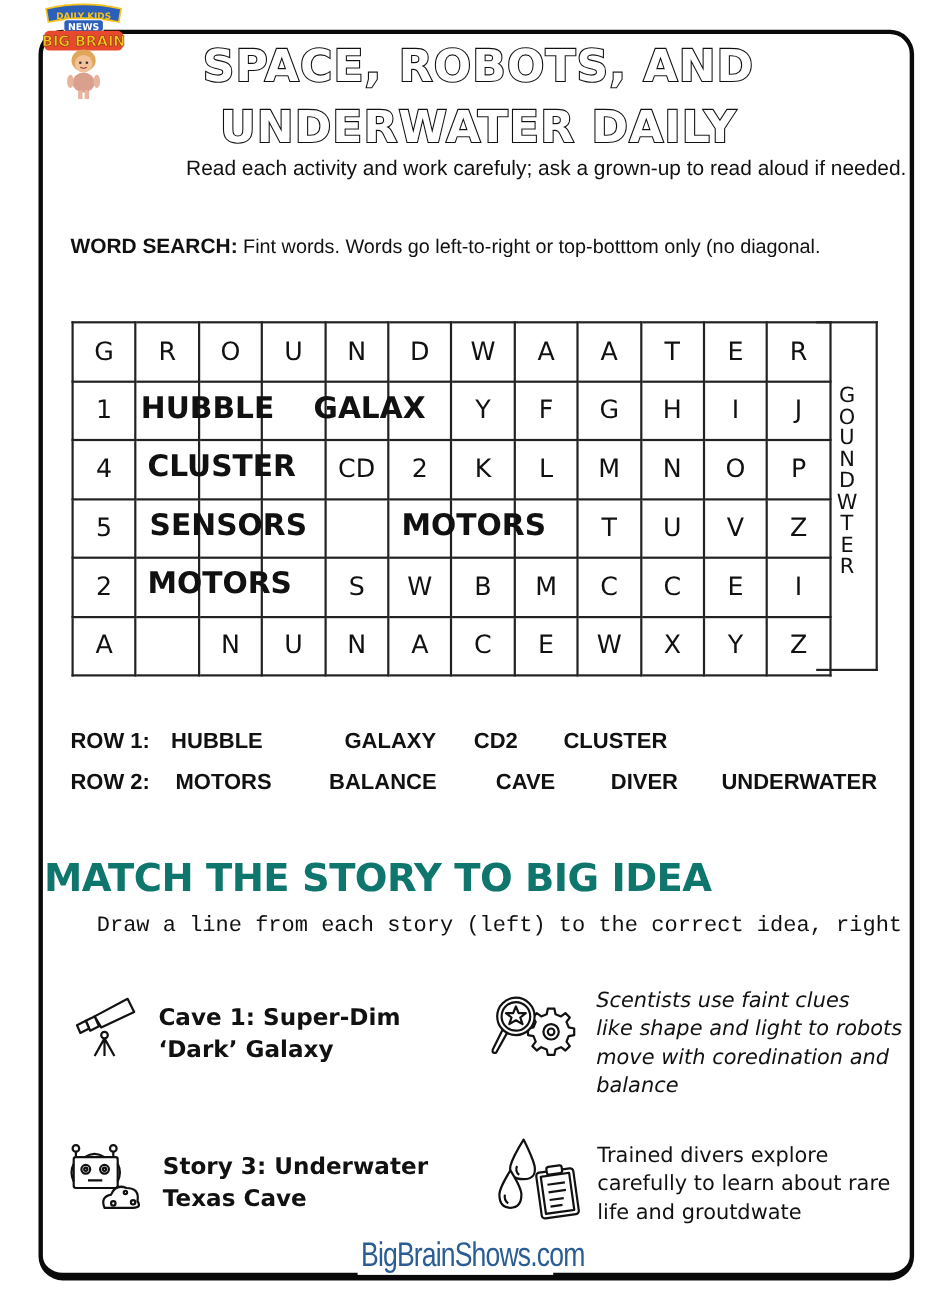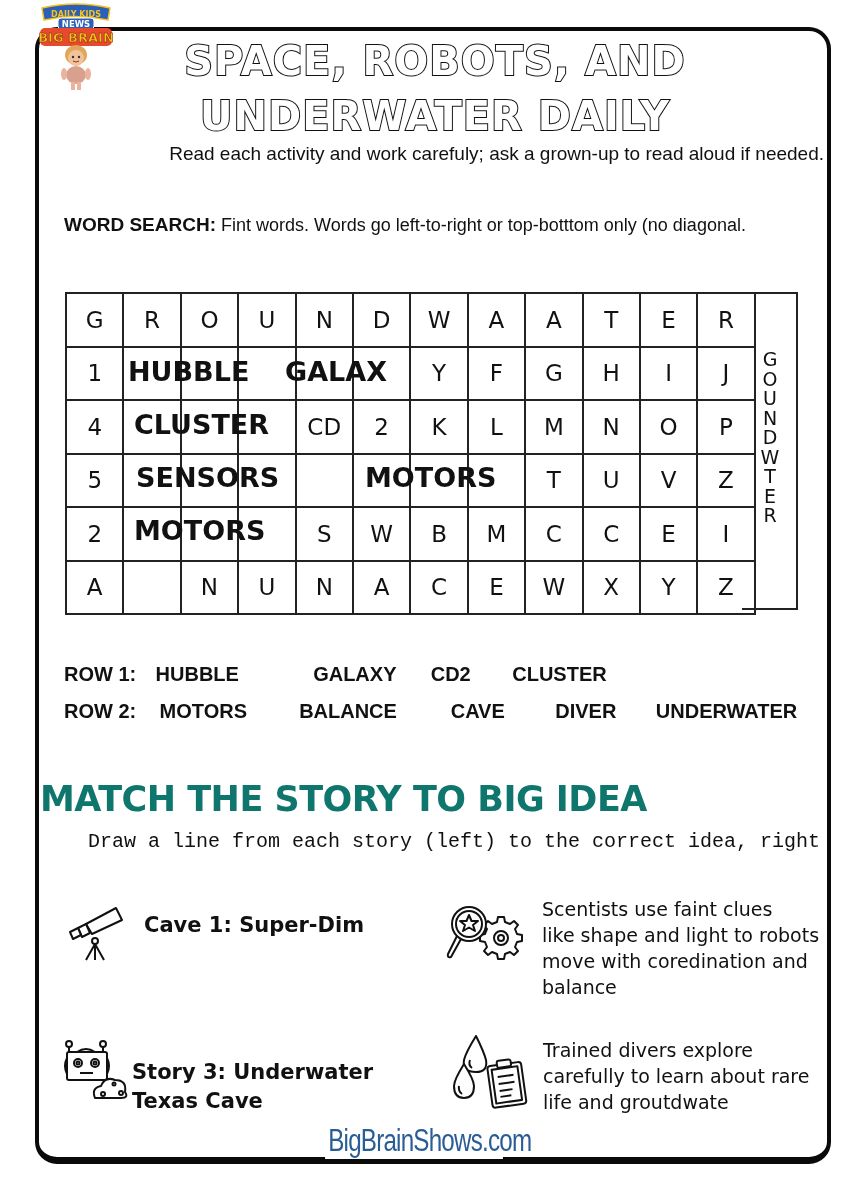--- a/index.html
+++ b/index.html
@@ -194,20 +194,21 @@
   <svg width="60" height="60" viewBox="0 0 60 60" fill="none" stroke="#111" stroke-width="2" stroke-linejoin="round">
     <path d="M20 20 L50 4 L56 16 L26 30 Z" fill="#fff"></path>
     <path d="M12 24 L20 20 L24 29 L16 33 Z" fill="#fff"></path>
     <path d="M4 28 L12 24 L15 31 L7 35 Z" fill="#fff"></path>
     <circle cx="29" cy="37" r="3"></circle>
     <path d="M29 40 L20 56 M29 40 L38 56 M29 40 L29 56"></path>
   </svg>
 </div>
 <div class="story" style="left:144px; top:911px;">
   <div>Cave 1: Super-Dim</div>
+  <div>‘Dark’ Galaxy</div>
 </div>
 
 <div class="icon" style="left:63px; top:1040px;">
   <svg width="70" height="62" viewBox="0 0 70 62" fill="none" stroke="#111" stroke-width="2" stroke-linejoin="round">
     <circle cx="6" cy="4" r="3"></circle>
       <circle cx="40" cy="4" r="3"></circle>
     <path d="M6 7 L6 12 M40 7 L40 12"></path>
     <path d="M14 12 Q23 6 32 12"></path>
     <rect x="4" y="12" width="40" height="28" rx="2" fill="#fff"></rect>
     <path d="M4 18 Q0 26 4 34 M44 18 Q48 26 44 34"></path>
@@ -215,39 +216,39 @@
       <circle cx="15" cy="23" r="1.5"></circle>
     <circle cx="32" cy="23" r="4"></circle>
       <circle cx="32" cy="23" r="1.5"></circle>
     <path d="M17 33 L30 33"></path>
     <path d="M32 58 Q28 48 38 46 Q42 36 52 40 Q64 40 62 52 Q66 58 58 58 Z" fill="#fff"></path>
     <circle cx="40" cy="54" r="2"></circle>
       <circle cx="51" cy="44" r="1.5"></circle>
       <circle cx="58" cy="53" r="2"></circle>
   </svg>
 </div>
-<div class="story" style="left:132px; top:1046px;margin-top:12px;">
+<div class="story" style="left:148px; top:1046px;">
   <div>Story 3: Underwater</div>
   <div>Texas Cave</div>
 </div>
 
 <div class="icon" style="left:445px; top:902px;">
   <svg width="80" height="64" viewBox="0 0 80 64" fill="none" stroke="#111" stroke-width="2" stroke-linejoin="round">
     <g transform="translate(56,36)">
       <path d="M-3 -16 L3 -16 L4 -11 L9 -9 L13 -12 L17 -8 L14 -4 L16 1 L21 2 L21 8 L16 9 L14 14 L17 18 L13 22 L9 19 L4 21 L3 26 L-3 26 L-4 21 L-9 19 L-13 22 L-17 18 L-14 14 L-16 9 L-21 8 L-21 2 L-16 1 L-14 -4 L-17 -8 L-13 -12 L-9 -9 L-4 -11 Z" fill="#fff" transform="translate(0,-5)"></path>
       <circle cx="0" cy="0" r="7"></circle>
       <circle cx="0" cy="0" r="3"></circle>
     </g>
     <circle cx="24" cy="22" r="17" fill="#fff"></circle>
     <circle cx="24" cy="22" r="13"></circle>
     <path d="M24 13 L26.5 19 L33 19 L28 23 L30 29 L24 25.5 L18 29 L20 23 L15 19 L21.5 19 Z"></path>
     <path d="M12 34 L3 52 Q2 56 6 55 L16 37"></path>
   </svg>
 </div>
-<div class="idea" style="left:542px; top:896px;">
+<div class="idea" style="left:542px; top:896px;font-style:italic;">
   <div>Scentists use faint clues</div>
   <div>like shape and light to robots</div>
   <div>move with coredination and</div>
   <div>balance</div>
 </div>
 
 <div class="icon" style="left:450px; top:1034px;">
   <svg width="80" height="78" viewBox="0 0 80 78" fill="none" stroke="#111" stroke-width="2" stroke-linejoin="round">
     <path d="M26 2 Q16 18 14 26 Q12 38 26 38 Q38 38 36 26 Q34 18 26 2 Z" fill="#fff"></path>
     <path d="M20 26 Q18 31 22 34"></path>

